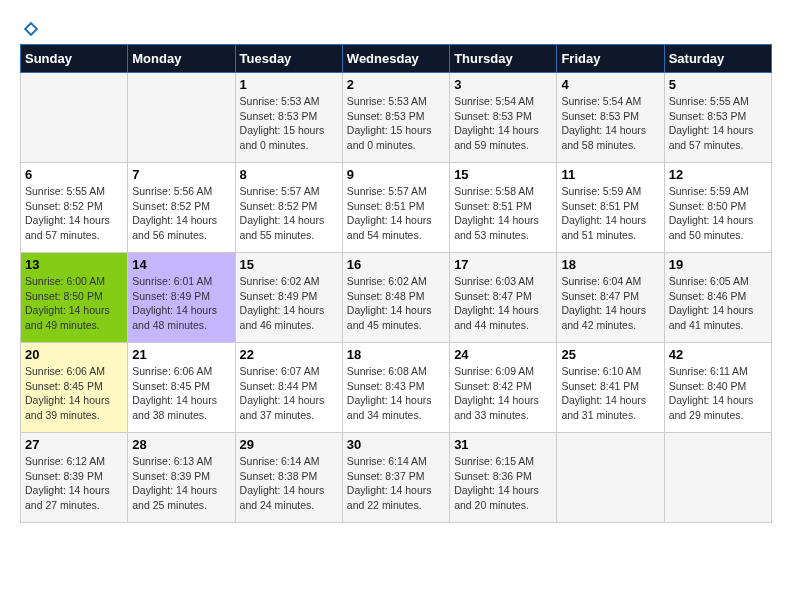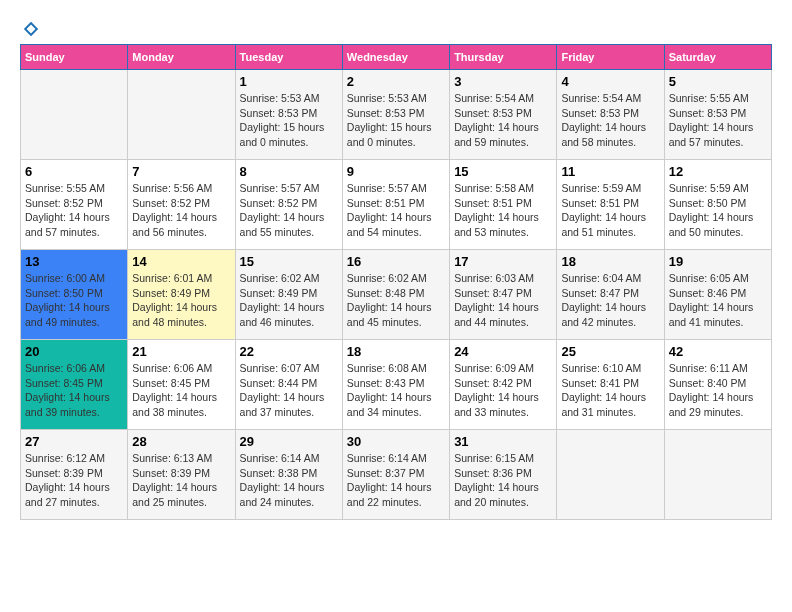--- a/index.html
+++ b/index.html
@@ -45,25 +45,25 @@
     .location-title {
       font-size: 16px;
       color: #333;
     }
     .calendar {
       width: 100%;
       border-collapse: collapse;
       font-size: 11px;
     }
     .calendar th {
-      background: #ec4899;
+      background: #0f172a;
       color: #fff;
       padding: 6px 4px;
       text-align: left;
-      font-size: 11px;
+      font-size: 13px;
       font-weight: bold;
       border: 1px solid #2a6db5;
     }
     .calendar td {
       border: 1px solid #ccc;
       vertical-align: top;
       padding: 4px;
       width: 107px;
       min-height: 80px;
       height: 90px;
@@ -170,25 +170,25 @@
         <td style="background: rgb(255, 255, 255); margin-top: 23px;">
           <div class="day-num">11</div>
           <div class="day-info">Sunrise: 5:59 AM<br>Sunset: 8:51 PM<br>Daylight: 14 hours and 51 minutes.</div>
         </td>
         <td style="background: rgb(255, 255, 255); margin-left: 36px;">
           <div class="day-num">12</div>
           <div class="day-info">Sunrise: 5:59 AM<br>Sunset: 8:50 PM<br>Daylight: 14 hours and 50 minutes.</div>
         </td>
       </tr>
       <tr>
-        <td style="background: #3b82f6;">
+        <td style="background: #84cc16;">
           <div class="day-num">13</div>
           <div class="day-info">Sunrise: 6:00 AM<br>Sunset: 8:50 PM<br>Daylight: 14 hours and 49 minutes.</div>
         </td>
-        <td style="background: #fef9c3;">
+        <td style="background: #c4b5fd;">
           <div class="day-num">14</div>
           <div class="day-info">Sunrise: 6:01 AM<br>Sunset: 8:49 PM<br>Daylight: 14 hours and 48 minutes.</div>
         </td>
         <td style="background: rgb(245, 245, 245);">
           <div class="day-num">15</div>
           <div class="day-info">Sunrise: 6:02 AM<br>Sunset: 8:49 PM<br>Daylight: 14 hours and 46 minutes.</div>
         </td>
         <td style="background: rgb(245, 245, 245);">
           <div class="day-num">16</div>
           <div class="day-info">Sunrise: 6:02 AM<br>Sunset: 8:48 PM<br>Daylight: 14 hours and 45 minutes.</div>
@@ -200,21 +200,21 @@
         <td style="background: rgb(245, 245, 245);">
           <div class="day-num">18</div>
           <div class="day-info">Sunrise: 6:04 AM<br>Sunset: 8:47 PM<br>Daylight: 14 hours and 42 minutes.</div>
         </td>
         <td style="background: rgb(245, 245, 245);">
           <div class="day-num">19</div>
           <div class="day-info">Sunrise: 6:05 AM<br>Sunset: 8:46 PM<br>Daylight: 14 hours and 41 minutes.</div>
         </td>
       </tr>
       <tr>
-        <td style="background: #14b8a6;">
+        <td style="background: #fef9c3;">
           <div class="day-num">20</div>
           <div class="day-info">Sunrise: 6:06 AM<br>Sunset: 8:45 PM<br>Daylight: 14 hours and 39 minutes.</div>
         </td>
         <td style="background: rgb(255, 255, 255);">
           <div class="day-num">21</div>
           <div class="day-info">Sunrise: 6:06 AM<br>Sunset: 8:45 PM<br>Daylight: 14 hours and 38 minutes.</div>
         </td>
         <td style="background: rgb(255, 255, 255);">
           <div class="day-num">22</div>
           <div class="day-info">Sunrise: 6:07 AM<br>Sunset: 8:44 PM<br>Daylight: 14 hours and 37 minutes.</div>

